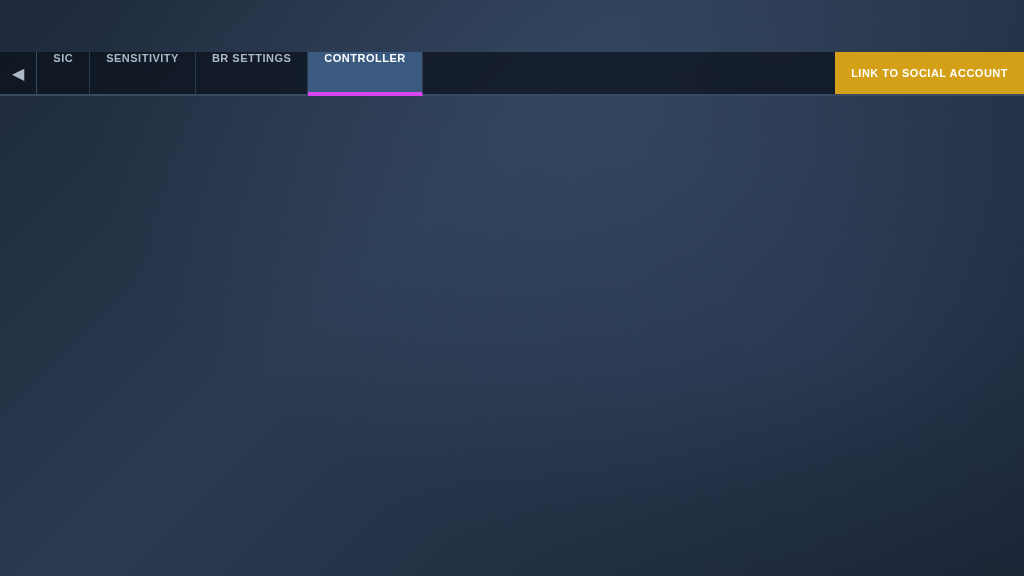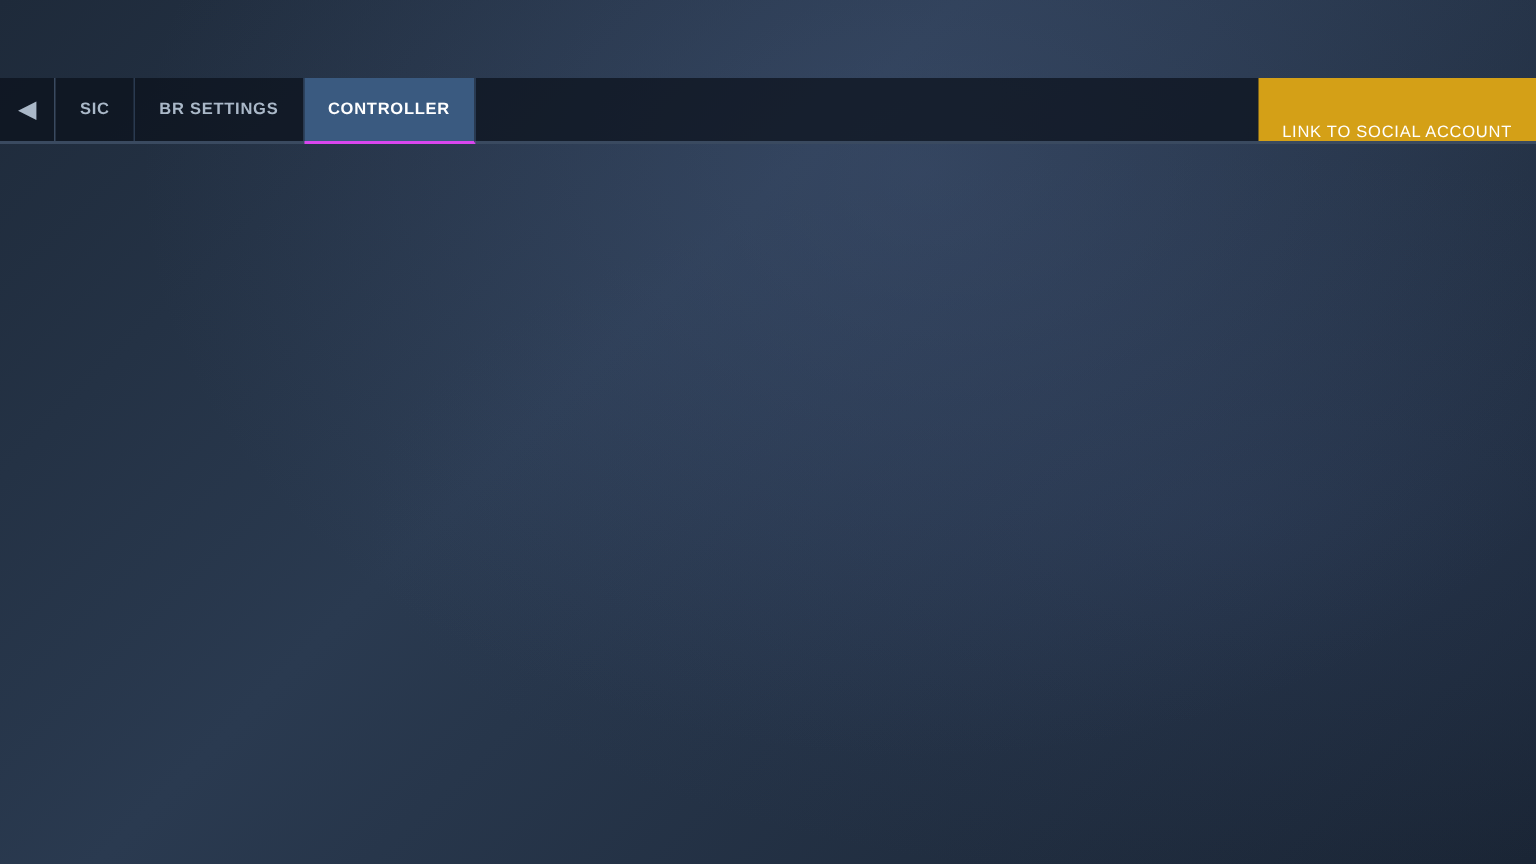--- a/index.html
+++ b/index.html
@@ -119,47 +119,46 @@
       align-items: center;
       padding: 0 12px;
       color: #aab8c8;
       font-size: 16px;
       cursor: pointer;
       border-right: 1px solid #3a4a60;
     }
 
     .tab-item {
       display: flex;
-      align-items: center;
       padding: 0 16px;
       color: #aab8c8;
       font-size: 11px;
       font-weight: 700;
       letter-spacing: 0.5px;
       text-transform: uppercase;
       cursor: pointer;
       border-right: 1px solid #2a3a50;
       white-space: nowrap;
     }
 
     .tab-item.active {
       background: #3a5a80;
       color: #ffffff;
-      border-bottom: 2px solid #d946ef;
+      border-bottom: 4px solid #d946ef;
       margin-bottom: -2px;
     }
 
     .tab-link-social {
       display: flex;
-      align-items: flex-end;
+      align-items: center;
       padding: 0 16px;
       background: #d4a017;
       color: #ffffff;
       font-size: 11px;
-      font-weight: 400;
+      font-weight: 700;
       letter-spacing: 0.5px;
       text-transform: uppercase;
       cursor: pointer;
       margin-left: auto;
       white-space: nowrap;
     }
 
     
     .sub-tab-nav {
       display: flex;
@@ -356,20 +355,23 @@
       <button class="header-btn header-btn-link">LINK</button>
     </div>
   </div>
 
   <div class="tab-nav">
     <div class="tab-back">
       <span>◀</span>
     </div>
     <div class="tab-item">
       <span>SIC</span>
+    </div>
+    <div class="tab-item">
+      <span>SENSITIVITY</span>
     </div>
     <div class="tab-item">
       <span>BR SETTINGS</span>
     </div>
     <div class="tab-item active">
       <span>CONTROLLER</span>
     </div>
     <div class="tab-link-social">
       <span>LINK TO SOCIAL ACCOUNT</span>
     </div>

